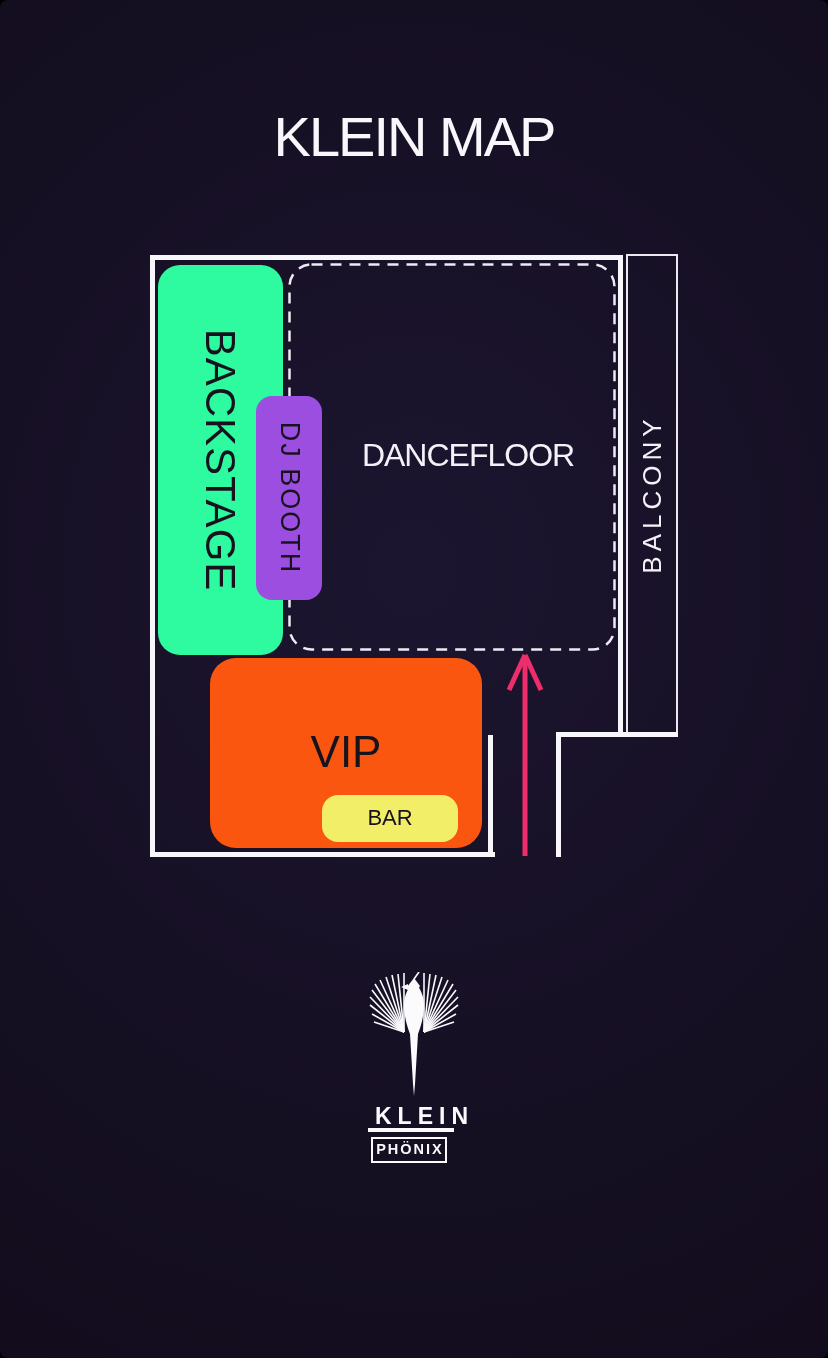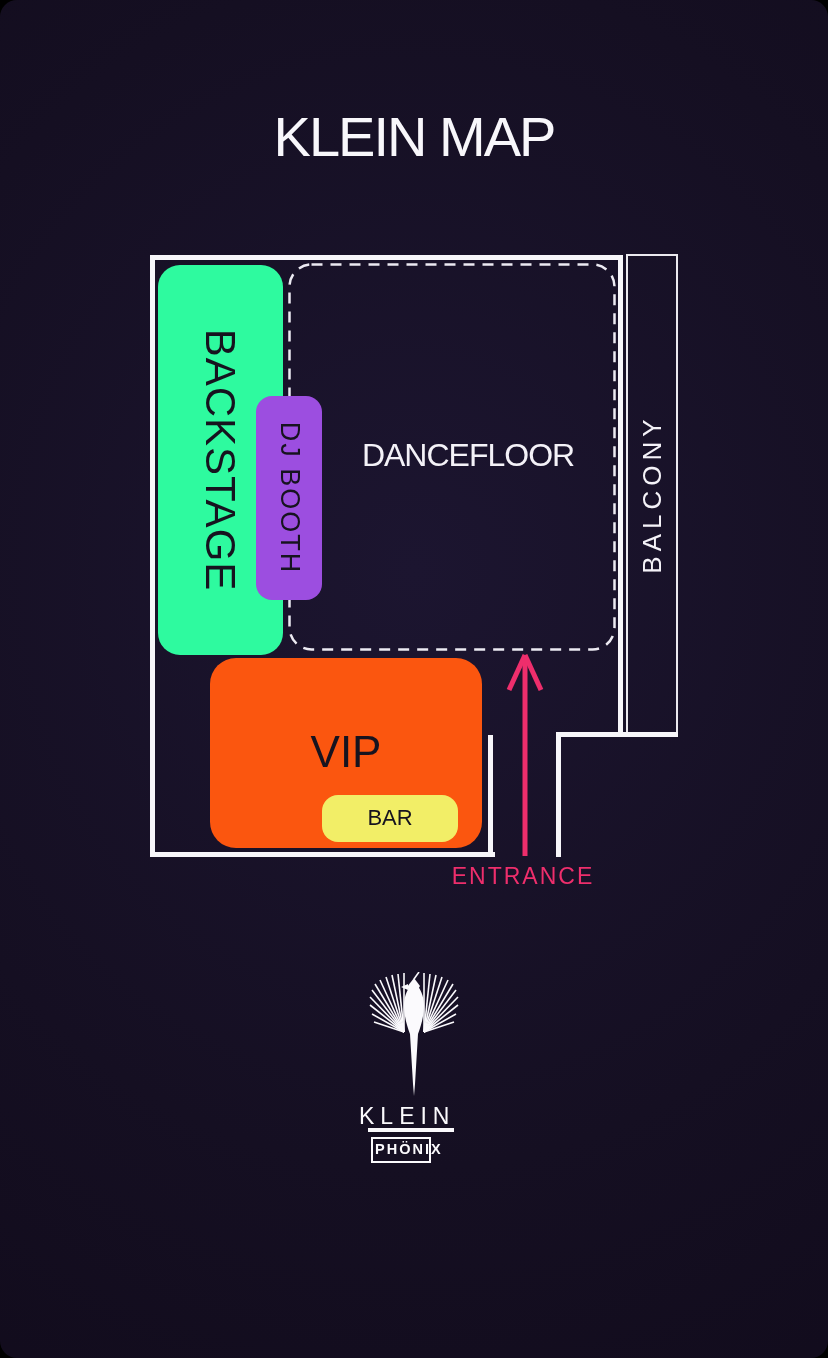--- a/index.html
+++ b/index.html
@@ -1,18 +1,18 @@
 <!DOCTYPE html>
 <html><head>
 <meta charset="utf-8">
 <style>
   html,body{margin:0;padding:0;background:#000;}
   .frame{
     position:relative;width:828px;height:1358px;overflow:hidden;
-    border-radius:17px;
+    border-radius:8px;
     background:radial-gradient(120% 80% at 50% 42%, #1c1530 0%, #150f22 55%, #100a1a 100%);
     font-family:"Liberation Sans", sans-serif;
   }
   .abs{position:absolute;}
   .page-title{
     left:0;right:0;top:104px;text-align:center;
     font-size:56px;font-weight:500;letter-spacing:-2px;color:#f8f7fb;
   }
   .wall{background:#f7f6fa;}
   .balcony{
@@ -34,27 +34,27 @@
   .lbl-djbooth{left:289px;top:498px;font-size:27px;letter-spacing:2px;}
   .lbl-dancefloor{left:468px;top:455px;font-size:32px;letter-spacing:-1px;color:#f4f2f8;}
   .lbl-balcony{left:652px;top:494px;font-size:26px;letter-spacing:5px;color:#f4f2f8;}
   .lbl-vip{left:346px;top:752px;font-size:44px;}
   .lbl-bar{left:390px;top:818px;font-size:22px;}
   .lbl-entrance{
     left:423px;top:863px;width:200px;text-align:center;
     font-size:23px;letter-spacing:2px;font-weight:500;
   }
   .logo-title{
-    left:354px;top:1103px;width:120px;text-align:left;
-    font-size:23px;font-weight:normal;letter-spacing:6px;padding-left:5px;
+    left:354px;top:1103px;width:120px;text-align:right;
+    font-size:23px;font-weight:bold;letter-spacing:6px;padding-left:5px;
     color:#fbfafd;box-sizing:border-box;
   }
   .logo-underline{left:368px;top:1128px;width:86px;height:4px;background:#fbfafd;}
   .logo-box{
-    left:371px;top:1137px;width:60px;height:26px;box-sizing:border-box;
+    left:371px;top:1137px;width:76px;height:26px;box-sizing:border-box;
     border:2.5px solid #fbfafd;text-align:center;
   }
   .logo-sub{
     font-size:14.5px;font-weight:bold;letter-spacing:2px;line-height:21px;
     color:#fbfafd;padding-left:2px;
   }
 </style>
 </head>
 <body>
 
@@ -90,21 +90,20 @@
   <div class="abs bar" style="background: rgb(242, 238, 103);"></div>
   <div class="lbl lbl-bar">BAR</div>
 
   <svg class="abs" style="left:501px;top:650px;" width="48" height="208" viewBox="0 0 48 208">
     <g fill="none" stroke-width="5" stroke="#EE2E6C">
       <path d="M24,206 L24,6"></path>
       <path d="M24,5 L8,40"></path>
       <path d="M24,5 L40,40"></path>
     </g>
   </svg>
-  <div class="abs lbl-entrance" style="color: rgb(238, 46, 108);">ENTRANCE</div>
 
   <svg class="abs" style="left:368px;top:972px;" width="92" height="132" viewBox="0 0 92 132">
     <g stroke="#fbfafd" stroke-width="1.6">
 
       <g>
         <line x1="36" y1="60" x2="36" y2="1"></line>
         <line x1="36" y1="60" x2="30" y2="2"></line>
         <line x1="36" y1="60" x2="24" y2="3"></line>
         <line x1="36" y1="60" x2="18" y2="5"></line>
         <line x1="36" y1="60" x2="12" y2="8"></line>

